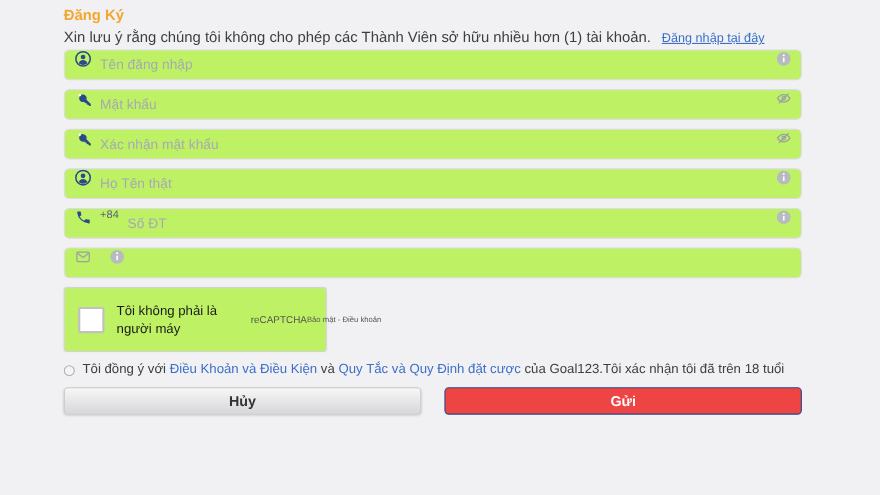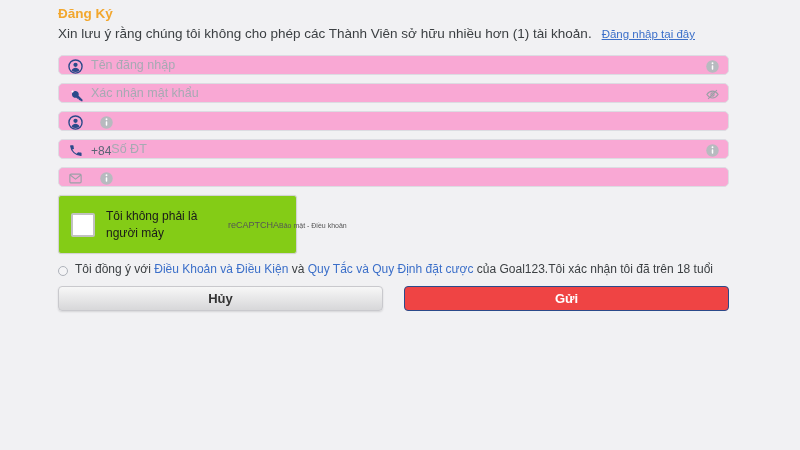--- a/index.html
+++ b/index.html
@@ -7,49 +7,49 @@
   body {
     background: #f1f1f3;
     font-family: "Liberation Sans", sans-serif;
     color: #3c4043;
     overflow: hidden;
   }
   .container { width: 671px; margin-left: 58px; padding-top: 6px; }
 
   
   .title { color: #f2a72e; font-size: 13.5px; font-weight: bold; margin-bottom: 5px; }
-  .notice-row { font-size: 13.5px; margin-bottom: 14px; color: #3c4043; }
+  .notice-row { font-size: 13.5px; margin-bottom: 4px; color: #3c4043; }
   .login-link { color: #3b6fc9; font-size: 11.5px; text-decoration: underline; margin-left: 10px; cursor: pointer; }
 
   
   .field {
-    display: flex; align-items: flex-end;
-    background: #f9a8d4;
+    display: flex; align-items: flex-start;
+    background: #bef264;
     border: 1px solid #dcdce2;
     border-radius: 5px;
-    height: 20px;
+    height: 28px;
     margin-bottom: 8px;
     padding: 0 8px 0 9px;
   }
   .field .l-icon { width: 15px; height: 15px; flex: 0 0 15px; margin-right: 8px; display: flex; align-items: center; }
   .field .l-icon svg { width: 15px; height: 15px; display: block; }
   .field input {
     flex: 1; border: none; outline: none; background: transparent;
     font-family: "Liberation Sans", sans-serif;
     font-size: 12.5px; color: #3c4043; height: 100%;
   }
   .field input::placeholder { color: #a6aab3; opacity: 1; }
-  .prefix { font-size: 12px; color: #5b6575; }
+  .prefix { font-size: 10px; color: #5b6575; margin-right: 8px; }
   .r-icon { width: 15px; height: 15px; flex: 0 0 15px; margin-left: 8px; display: flex; align-items: center; justify-content: center; cursor: pointer; }
   .r-icon svg { width: 15px; height: 15px; display: block; }
 
   
   .recaptcha {
     width: 239px; height: 59px;
-    background: #84cc16;
+    background: #bef264;
     border: 1px solid #d3d3d3;
     border-radius: 3px;
     box-shadow: 0 0 2px rgba(0,0,0,0.05);
     display: flex; align-items: center;
     margin: 7px 0 8px 0;
     padding: 0 8px 0 12px;
   }
   .rc-checkbox {
     width: 24px; height: 24px; flex: 0 0 24px;
     background: #ffffff; border: 2px solid #c1c1c1; border-radius: 2px;
@@ -110,46 +110,63 @@
     <input type="text" placeholder="Tên đăng nhập" style="">
     <span class="r-icon">
       <svg viewBox="0 0 24 24">
           <circle cx="12" cy="12" r="10" fill="#b7babf"></circle>
           <rect x="10.8" y="10" width="2.4" height="7" rx="1" fill="#fff"></rect>
           <circle cx="12" cy="6.8" r="1.5" fill="#fff"></circle>
         </svg>
     </span>
   </div>
 
-
   <div class="field">
     <span class="l-icon">
       <svg viewBox="0 0 24 24">
           <path d="M7 13.5a5.5 5.5 0 1 1 3.5 3.5l-1.6 1.6-2 .2-.2 2-2 .2-1.9 1.9-2-.1-.1-2.6 6.3-6.3z" transform="translate(24 0) scale(-1 1)" fill="#2b4a8a"></path>
           <circle cx="7.2" cy="7.2" r="1.7" fill="#fff"></circle>
         </svg>
     </span>
-    <input type="password" placeholder="Xác nhận mật khẩu" style="">
+    <input type="password" placeholder="Mật khẩu" style="">
     <span class="r-icon">
       <svg viewBox="0 0 24 24" fill="none" stroke="#9aa0a6" stroke-width="1.8">
           <path d="M3 12s3.5-5.5 9-5.5S21 12 21 12s-3.5 5.5-9 5.5S3 12 3 12z"></path>
           <circle cx="12" cy="12" r="2.6"></circle>
           <line x1="5" y1="19" x2="19" y2="5"></line>
         </svg>
     </span>
   </div>
 
   <div class="field">
     <span class="l-icon">
       <svg viewBox="0 0 24 24">
+          <path d="M7 13.5a5.5 5.5 0 1 1 3.5 3.5l-1.6 1.6-2 .2-.2 2-2 .2-1.9 1.9-2-.1-.1-2.6 6.3-6.3z" transform="translate(24 0) scale(-1 1)" fill="#2b4a8a"></path>
+          <circle cx="7.2" cy="7.2" r="1.7" fill="#fff"></circle>
+        </svg>
+    </span>
+    <input type="password" placeholder="Xác nhận mật khẩu" style="">
+    <span class="r-icon">
+      <svg viewBox="0 0 24 24" fill="none" stroke="#9aa0a6" stroke-width="1.8">
+          <path d="M3 12s3.5-5.5 9-5.5S21 12 21 12s-3.5 5.5-9 5.5S3 12 3 12z"></path>
+          <circle cx="12" cy="12" r="2.6"></circle>
+          <line x1="5" y1="19" x2="19" y2="5"></line>
+        </svg>
+    </span>
+  </div>
+
+  <div class="field">
+    <span class="l-icon">
+      <svg viewBox="0 0 24 24">
           <circle cx="12" cy="12" r="10.5" fill="none" stroke="#2b4a8a" stroke-width="2.2"></circle>
           <circle cx="12" cy="9.3" r="3.4" fill="#2b4a8a"></circle>
           <path d="M5.6 18.4c1.4-3.4 3.8-4.6 6.4-4.6s5 1.2 6.4 4.6a10.5 10.5 0 0 1-12.8 0z" fill="#2b4a8a"></path>
         </svg>
     </span>
+    <input type="text" placeholder="Họ Tên thật" style="">
     <span class="r-icon">
       <svg viewBox="0 0 24 24">
           <circle cx="12" cy="12" r="10" fill="#b7babf"></circle>
           <rect x="10.8" y="10" width="2.4" height="7" rx="1" fill="#fff"></rect>
           <circle cx="12" cy="6.8" r="1.5" fill="#fff"></circle>
         </svg>
     </span>
   </div>
 
   <div class="field">

